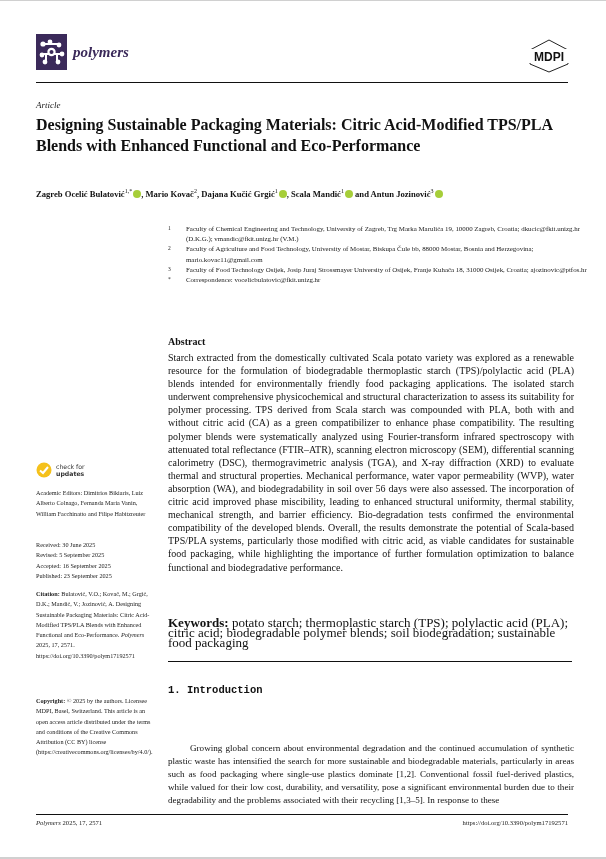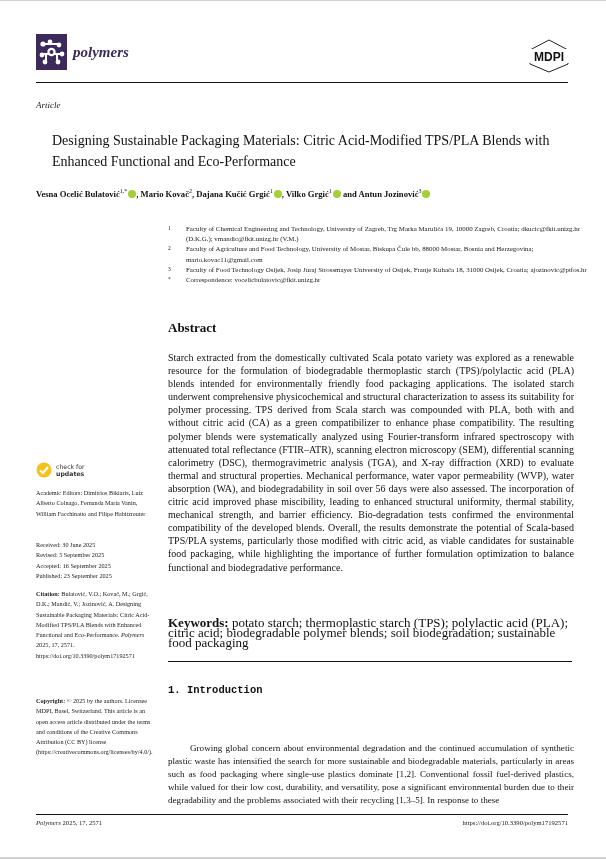--- a/index.html
+++ b/index.html
@@ -11,32 +11,32 @@
   .bottombar { position: absolute; left: 0; top: 857px; width: 606px; height: 2px; background: #d0d0d0; }
 
   
   .journal-logo { position: absolute; left: 36px; top: 34px; display: flex; align-items: center; }
   .logo-box { width: 31px; height: 36px; background: #3b2a5a; display: block; }
   .journal-name { margin-left: 6px; font-family: "Liberation Serif", serif; font-style: italic; font-weight: bold; font-size: 15px; color: #3b2a5a; }
   .mdpi-logo { position: absolute; left: 524px; top: 38px; width: 50px; height: 36px; }
   .header-rule { position: absolute; left: 36px; top: 82px; width: 532px; height: 1px; background: #111; }
 
   .article-type { position: absolute; left: 36px; top: 100px; font-family: "Liberation Serif", serif; font-style: italic; font-size: 9px; color: #222; }
-  .title { position: absolute; left: 36px; top: 114px; width: 540px; font-family: "Liberation Serif", serif; font-size: 14px; line-height: 21px; color: #111; margin: 16px; font-weight: normal; }
+  .title { position: absolute; left: 36px; top: 114px; width: 540px; font-family: "Liberation Serif", serif; font-size: 16px; line-height: 21px; color: #111; margin: 0; font-weight: bold; }
   .authors { position: absolute; left: 36px; top: 188px; width: 560px; font-family: "Liberation Serif", serif; font-weight: bold; font-size: 8.6px; color: #111; white-space: nowrap; }
   .authors sup { font-size: 6px; font-weight: normal; }
   .orcid { display: inline-block; width: 8px; height: 8px; border-radius: 50%; background: #a6ce39; vertical-align: -1px; margin-left: 1px; }
 
   
   .affil { position: absolute; left: 168px; top: 224px; width: 420px; font-family: "Liberation Serif", serif; font-size: 6.9px; line-height: 10.2px; color: #222; }
   .affil-item { position: relative; padding-left: 18px; }
   .affil-mark { position: absolute; left: 0; top: -1px; font-size: 5.5px; }
 
   
-  .abstract-heading { position: absolute; left: 168px; top: 320px; font-family: "Liberation Serif", serif; font-weight: bold; font-size: 13px; }
+  .abstract-heading { position: absolute; left: 168px; top: 336px; font-family: "Liberation Serif", serif; font-weight: bold; font-size: 10px; }
   .abstract-body { position: absolute; left: 168px; top: 351px; width: 406px; font-family: "Liberation Serif", serif; font-size: 10px; line-height: 13.1px; text-align: justify; color: #111; }
 
   .keywords { position: absolute; left: 168px; top: 618px; width: 406px; font-family: "Liberation Serif", serif; font-size: 13px; line-height: 10px; color: #111; }
   .keywords b { font-weight: bold; }
   .kw-rule { position: absolute; left: 168px; top: 661px; width: 404px; height: 1px; background: #111; }
 
   .section-heading { position: absolute; left: 168px; top: 684px; font-family: Liberation Mono, monospace; font-weight: bold; font-size: 10.5px; }
   .intro-body { position: absolute; left: 168px; top: 698px; width: 406px; font-family: "Liberation Serif", serif; font-size: 9.1px; line-height: 13.1px; text-align: justify; text-indent: 22px; color: #111; margin-top: 44px; }
 
   
@@ -92,24 +92,24 @@
   <rect x="4" y="11" width="42" height="14" fill="#fff"></rect>
   <text x="25" y="23" text-anchor="middle" font-family="Liberation Sans, sans-serif" font-weight="bold" font-size="12" fill="#111">MDPI</text>
 </svg>
 
 <div class="header-rule"></div>
 
 <div class="article-type">Article</div>
 <h1 class="title">Designing Sustainable Packaging Materials: Citric Acid-Modified TPS/PLA Blends with Enhanced Functional and Eco-Performance</h1>
 
 <div class="authors">
-  <span>Vesna Ocelić Bulatović</span><sup>1,*</sup><span class="orcid"></span><span>, </span>
+  <span>Zagreb Ocelić Bulatović</span><sup>1,*</sup><span class="orcid"></span><span>, </span>
   <span>Mario Kovač</span><sup>2</sup><span>, </span>
   <span>Dajana Kučić Grgić</span><sup>1</sup><span class="orcid"></span><span>, </span>
-  <span>Vilko Grgić</span><sup>1</sup><span class="orcid"></span><span> and </span>
+  <span>Scala Mandić</span><sup>1</sup><span class="orcid"></span><span> and </span>
   <span>Antun Jozinović</span><sup>3</sup><span class="orcid"></span>
 </div>
 
 <div class="affil">
   <div class="affil-item"><span class="affil-mark">1</span><span>Faculty of Chemical Engineering and Technology, University of Zagreb, Trg Marka Marulića 19, 10000 Zagreb, Croatia; dkucic@fkit.unizg.hr (D.K.G.); vmandic@fkit.unizg.hr (V.M.)</span></div>
   <div class="affil-item"><span class="affil-mark">2</span><span>Faculty of Agriculture and Food Technology, University of Mostar, Biskupa Čule bb, 88000 Mostar, Bosnia and Herzegovina; mario.kovac11@gmail.com</span></div>
   <div class="affil-item"><span class="affil-mark">3</span><span>Faculty of Food Technology Osijek, Josip Juraj Strossmayer University of Osijek, Franje Kuhača 18, 31000 Osijek, Croatia; ajozinovic@ptfos.hr</span></div>
   <div class="affil-item"><span class="affil-mark">*</span><span>Correspondence: vocelicbulatovic@fkit.unizg.hr</span></div>
 </div>
 

